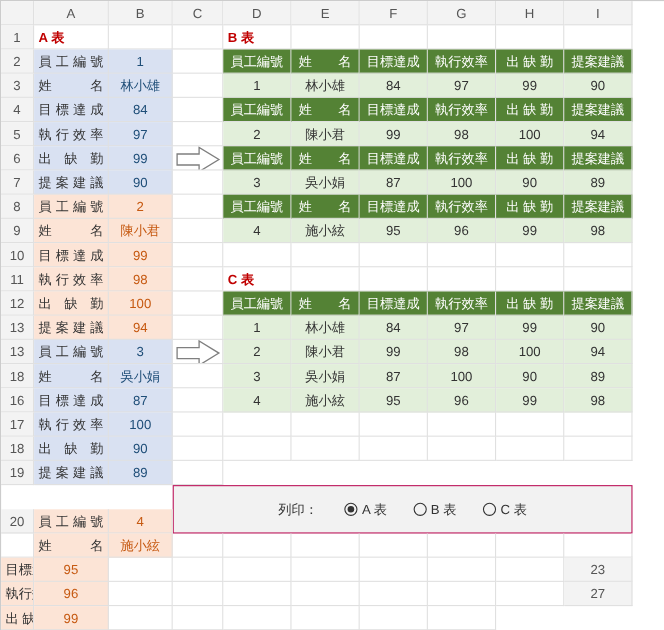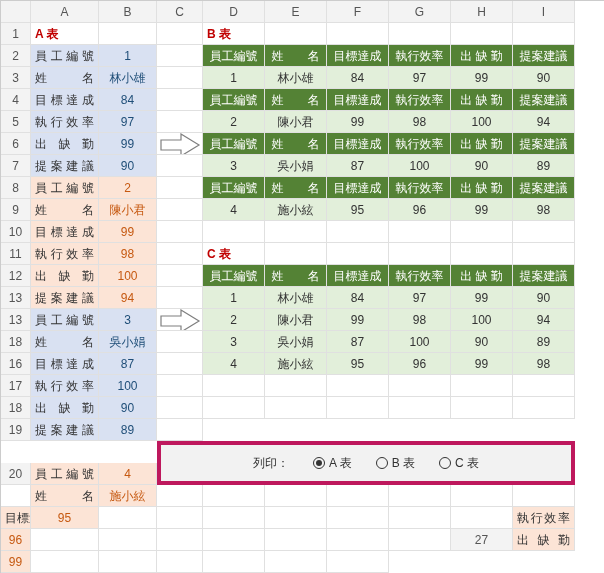--- a/index.html
+++ b/index.html
@@ -43,21 +43,21 @@
   .stripe-orange { background: #fce4d6; }
   .val-blue { color: #1f4e78; }
   .val-orange { color: #c65911; }
   .green-hdr { background: #548235; color: #fff; }
   .green-row { background: #e2efda; }
   .arrow-cell { position: relative; border-right: 1px solid #e0e0e0; }
   .arrow-cell svg { position: absolute; left: 2px; top: -2px; }
   .radio-area {
     grid-column: 4 / 11;
     background: #f2f2f2;
-    border: 4px solid #be185d;
+    border: 1px solid #be185d;
     height: 44px;
     display: flex;
     align-items: center;
     justify-content: center;
     gap: 24px;
     font-size: 12px;
   }
   .radio-opt { display: inline-flex; align-items: center; gap: 4px; }
   .radio-dot {
     display: inline-block; width: 12px; height: 12px;
@@ -304,20 +304,21 @@
     <div class="cell "></div>
     <div class="cell stripe-orange labelA">目標達成</div>
     <div class="cell stripe-orange val-orange">95</div>
     <div class="cell "></div>
     <div class="cell "></div>
     <div class="cell "></div>
     <div class="cell "></div>
     <div class="cell "></div>
     <div class="cell "></div>
     <div class="cell "></div>
+    <div class="cell rowhdr">23</div>
     <div class="cell stripe-orange labelA">執行效率</div>
     <div class="cell stripe-orange val-orange">96</div>
     <div class="cell "></div>
     <div class="cell "></div>
     <div class="cell "></div>
     <div class="cell "></div>
     <div class="cell "></div>
     <div class="cell "></div>
     <div class="cell "></div>
     <div class="cell rowhdr">27</div>

